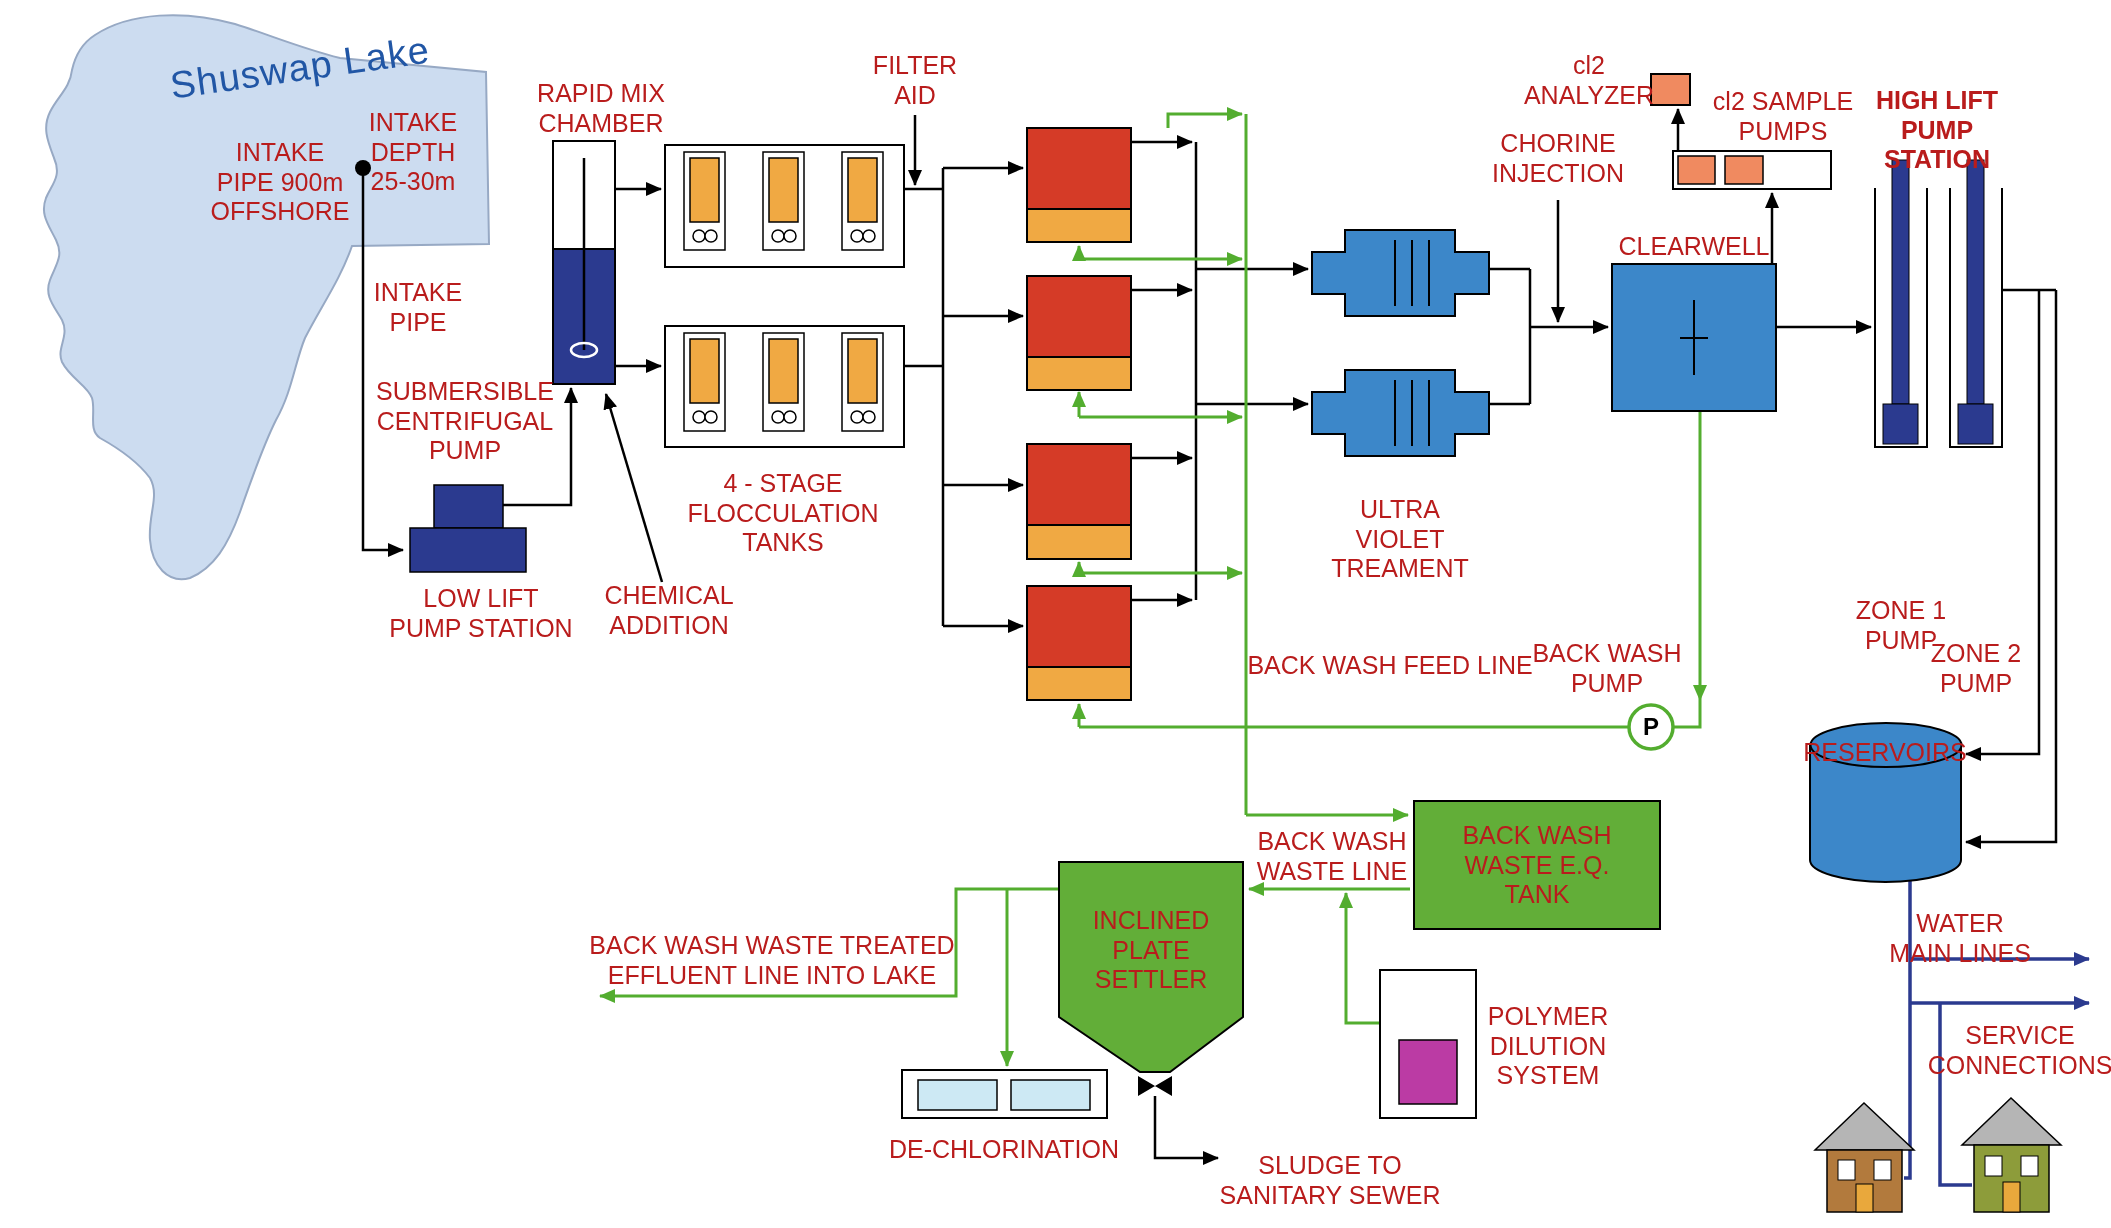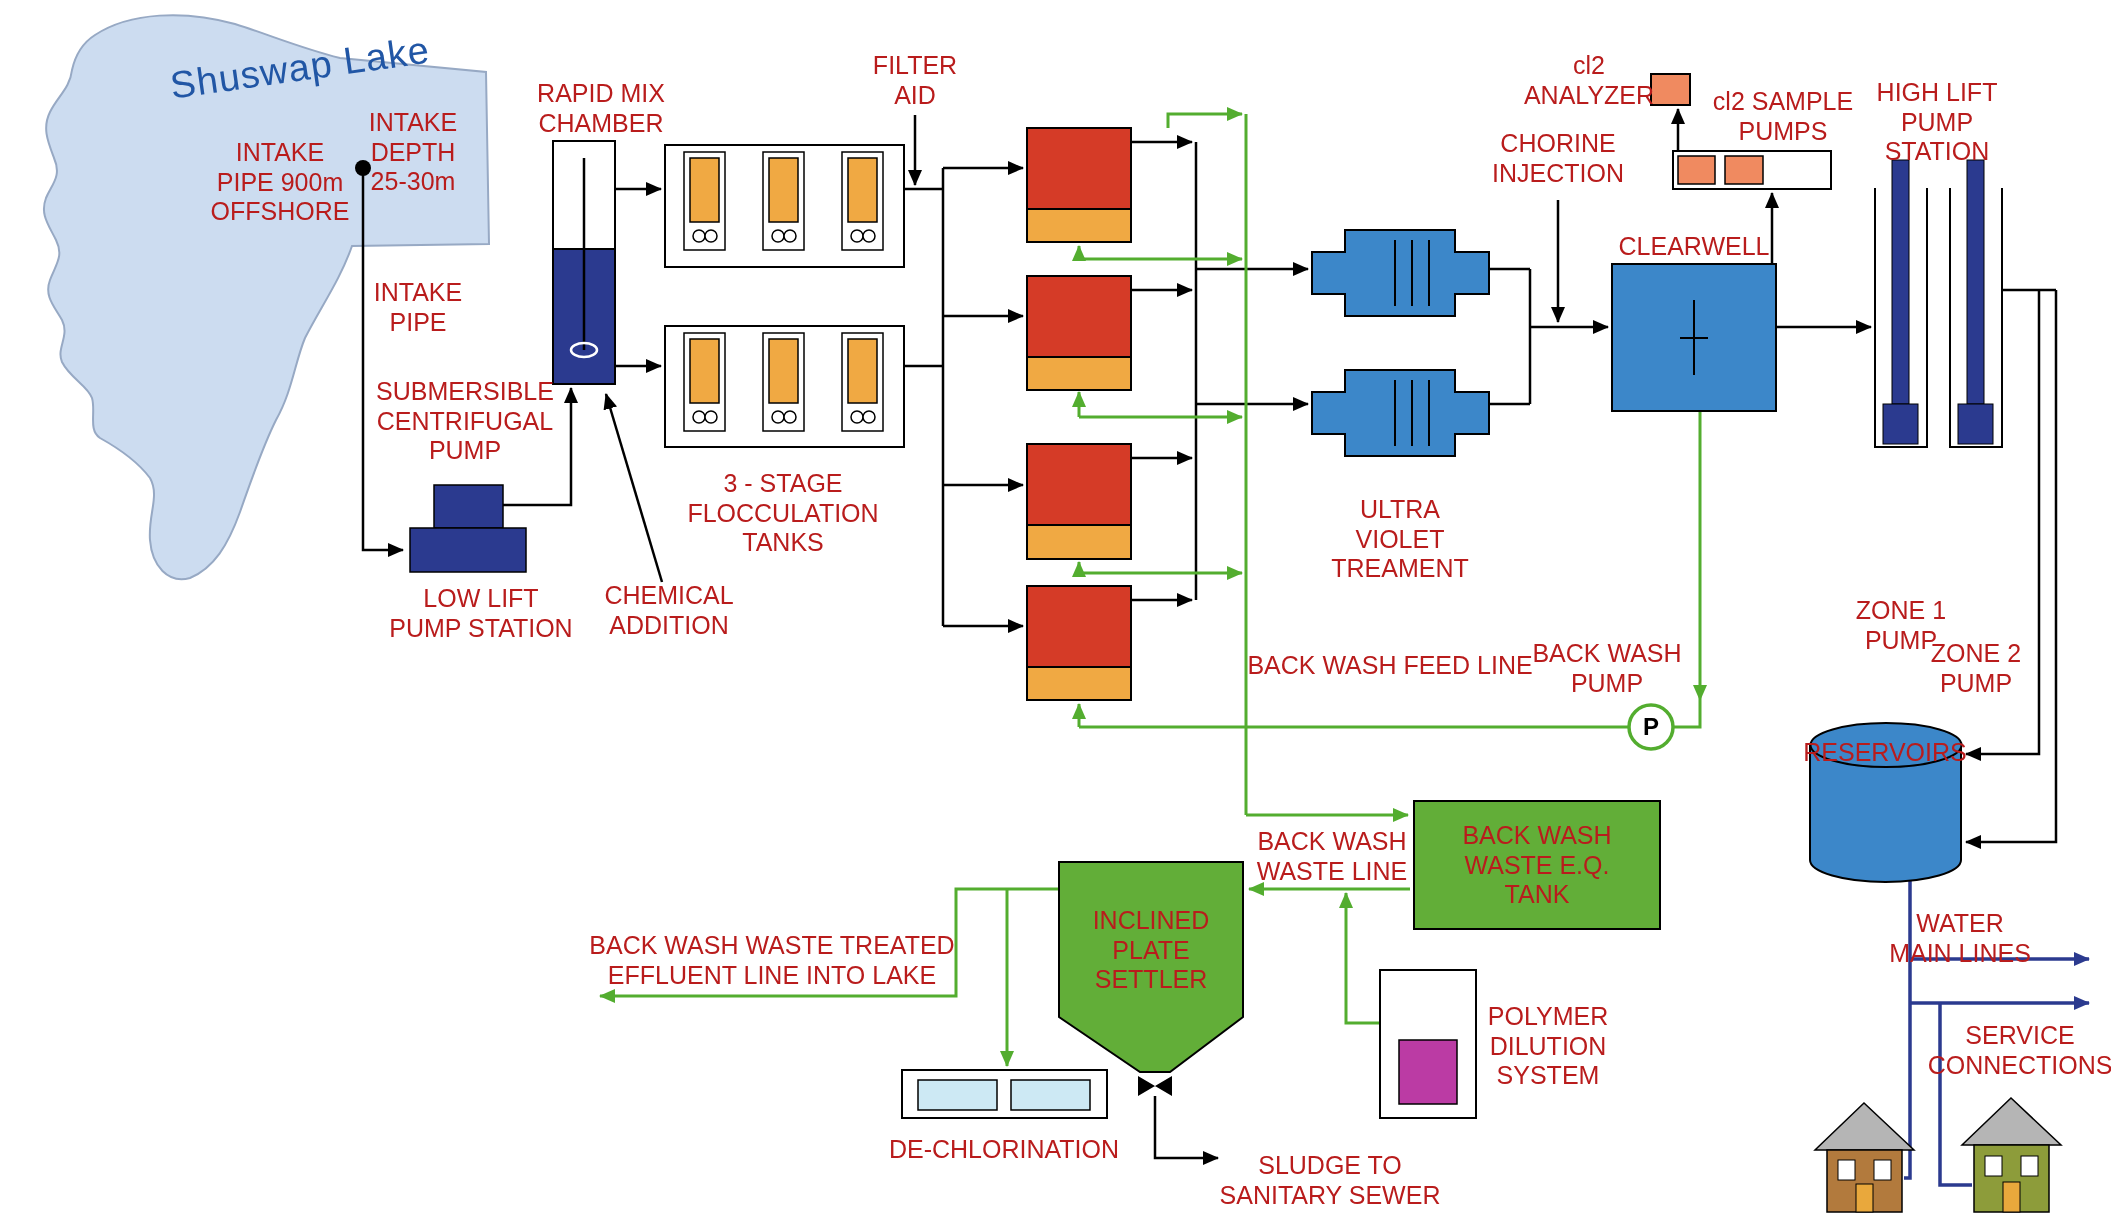--- a/index.html
+++ b/index.html
@@ -278,36 +278,36 @@
 PIPE</div>
 <div class="lbl" style="left:465px;top:421px;">SUBMERSIBLE
 CENTRIFUGAL
 PUMP</div>
 <div class="lbl" style="left:481px;top:613px;">LOW LIFT
 PUMP STATION</div>
 <div class="lbl" style="left:669px;top:610px;">CHEMICAL
 ADDITION</div>
 <div class="lbl" style="left:601px;top:108px;">RAPID MIX
 CHAMBER</div>
-<div class="lbl" style="left:783px;top:513px;">3 - STAGE
+<div class="lbl" style="left:783px;top:513px;">4 - STAGE
 FLOCCULATION
 TANKS</div>
 <div class="lbl" style="left:915px;top:80px;">FILTER
 AID</div>
 <div class="lbl" style="left:1400px;top:539px;">ULTRA
 VIOLET
 TREAMENT</div>
 <div class="lbl" style="left:1558px;top:158px;">CHORINE
 INJECTION</div>
 <div class="lbl" style="left:1589px;top:80px;">cl2
 ANALYZER</div>
 <div class="lbl" style="left:1783px;top:116px;">cl2 SAMPLE
 PUMPS</div>
 <div class="lbl" style="left:1694px;top:247px;">CLEARWELL</div>
-<div class="lbl" style="left:1937px;top:122px;">HIGH LIFT
+<div class="lbl" style="left:1937px;top:130px;font-weight:bold;">HIGH LIFT
 PUMP STATION</div>
 <div class="lbl" style="left:1901px;top:625px;">ZONE 1
 PUMP</div>
 <div class="lbl" style="left:1976px;top:625px;margin-top:43px;">ZONE 2
 PUMP</div>
 <div class="lbl" style="left:1885px;top:753px;">RESERVOIRS</div>
 <div class="lbl" style="left:1607px;top:668px;">BACK WASH
 PUMP</div>
 <div class="lbl p-lbl" style="left:1651px;top:727px;">P</div>
 <div class="lbl" style="left:1390px;top:666px;">BACK WASH FEED LINE</div>

